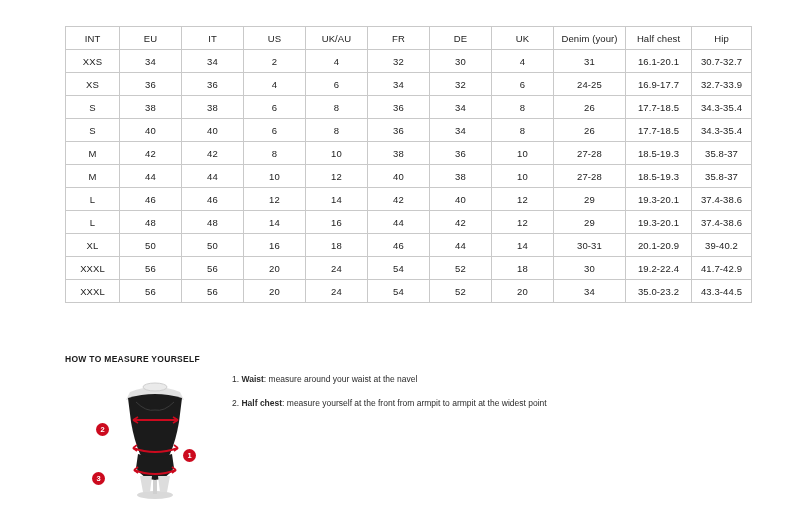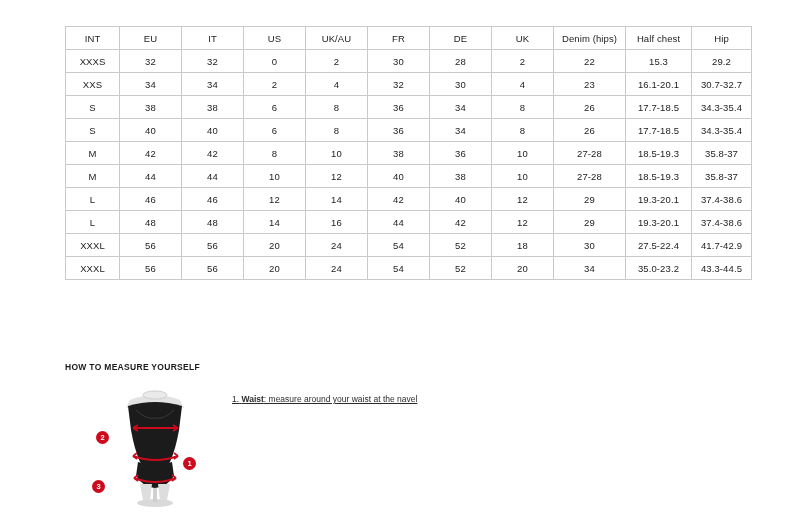--- a/index.html
+++ b/index.html
@@ -67,37 +67,34 @@
     left: 65px;
     top: 350px;
     width: 700px;
   }
   .measure-title {
     font-size: 8.5px;
     font-weight: bold;
     letter-spacing: .3px;
     color: #1a1a1a;
     margin-bottom: 10px;
-    margin-top: 8px;
   }
   .measure-body {
     display: flex;
     align-items: flex-start;
   }
   .figure-box {
     position: relative;
     width: 110px;
     height: 125px;
     margin-left: 35px;
     margin-top: 2px;
   }
   .notes {
     margin-left: 22px;
-    margin-top: 12px;
-    text-decoration: underline;
   }
   .note {
     font-size: 8.5px;
     color: #2b2b2b;
     margin-bottom: 14px;
     line-height: 1.2;
   }
   .note b { font-weight: bold; }
 
   
@@ -141,51 +138,51 @@
       <thead>
         <tr>
           <th>INT</th>
           <th>EU</th>
           <th>IT</th>
           <th>US</th>
           <th>UK/AU</th>
           <th>FR</th>
           <th>DE</th>
           <th>UK</th>
-          <th>Denim (hips)</th>
+          <th>Denim (your)</th>
           <th>Half chest</th>
           <th>Hip</th>
         </tr>
       </thead>
       <tbody>
-        <tr>
-          <td>XXXS</td>
-          <td>32</td>
-          <td>32</td>
-          <td>0</td>
-          <td>2</td>
-          <td>30</td>
-          <td>28</td>
-          <td>2</td>
-          <td>22</td>
-          <td>15.3</td>
-          <td>29.2</td>
-        </tr>
         <tr>
           <td>XXS</td>
           <td>34</td>
           <td>34</td>
           <td>2</td>
           <td>4</td>
           <td>32</td>
           <td>30</td>
           <td>4</td>
-          <td>23</td>
+          <td>31</td>
           <td>16.1-20.1</td>
           <td>30.7-32.7</td>
+        </tr>
+        <tr>
+          <td>XS</td>
+          <td>36</td>
+          <td>36</td>
+          <td>4</td>
+          <td>6</td>
+          <td>34</td>
+          <td>32</td>
+          <td>6</td>
+          <td>24-25</td>
+          <td>16.9-17.7</td>
+          <td>32.7-33.9</td>
         </tr>
         <tr>
           <td>S</td>
           <td>38</td>
           <td>38</td>
           <td>6</td>
           <td>8</td>
           <td>36</td>
           <td>34</td>
           <td>8</td>
@@ -252,30 +249,43 @@
           <td>14</td>
           <td>16</td>
           <td>44</td>
           <td>42</td>
           <td>12</td>
           <td>29</td>
           <td>19.3-20.1</td>
           <td>37.4-38.6</td>
         </tr>
         <tr>
+          <td>XL</td>
+          <td>50</td>
+          <td>50</td>
+          <td>16</td>
+          <td>18</td>
+          <td>46</td>
+          <td>44</td>
+          <td>14</td>
+          <td>30-31</td>
+          <td>20.1-20.9</td>
+          <td>39-40.2</td>
+        </tr>
+        <tr>
           <td>XXXL</td>
           <td>56</td>
           <td>56</td>
           <td>20</td>
           <td>24</td>
           <td>54</td>
           <td>52</td>
           <td>18</td>
           <td>30</td>
-          <td>27.5-22.4</td>
+          <td>19.2-22.4</td>
           <td>41.7-42.9</td>
         </tr>
         <tr>
           <td>XXXL</td>
           <td>56</td>
           <td>56</td>
           <td>20</td>
           <td>24</td>
           <td>54</td>
           <td>52</td>
@@ -326,18 +336,22 @@
         <div class="badge badge-1">1</div>
         <div class="badge badge-2">2</div>
         <div class="badge badge-3">3</div>
       </div>
 
       <div class="notes">
         <div class="note">
           <span>1.</span>
           <b>Waist</b><span>: measure around your waist at the navel</span>
         </div>
+        <div class="note">
+          <span>2.</span>
+          <b>Half chest</b><span>: measure yourself at the front from armpit to armpit at the widest point</span>
+        </div>
       </div>
 
     </div>
   </div>
 
 </div>
 
 </body></html>

